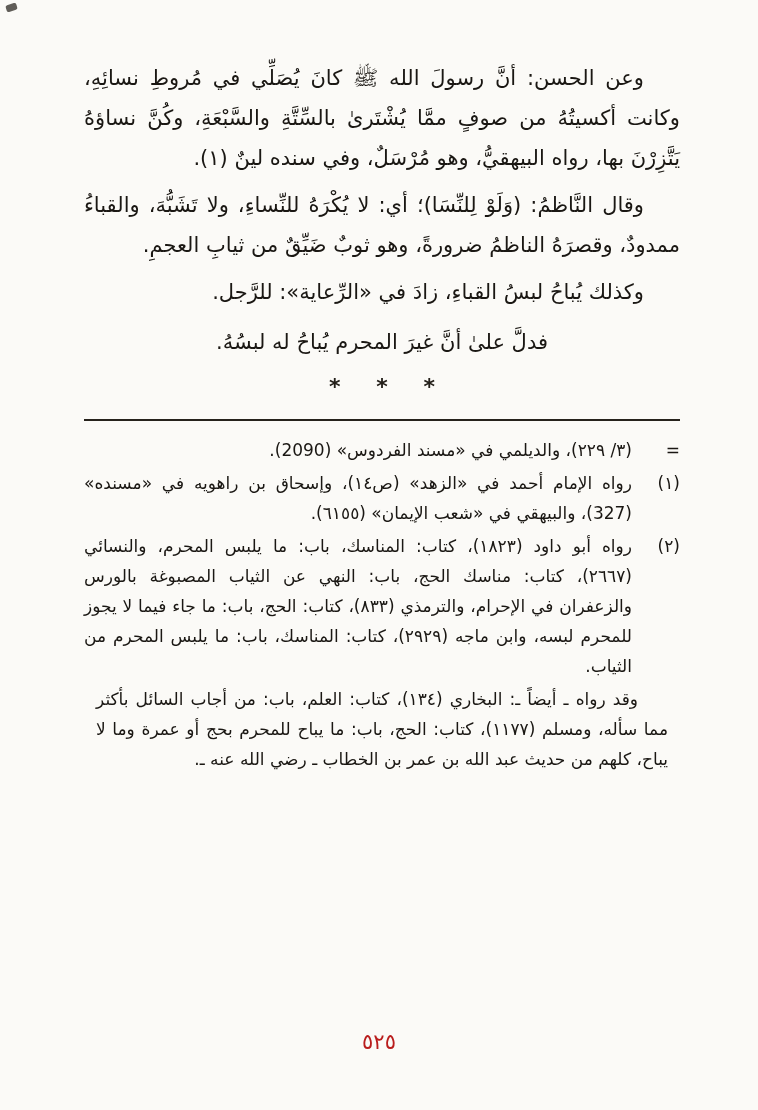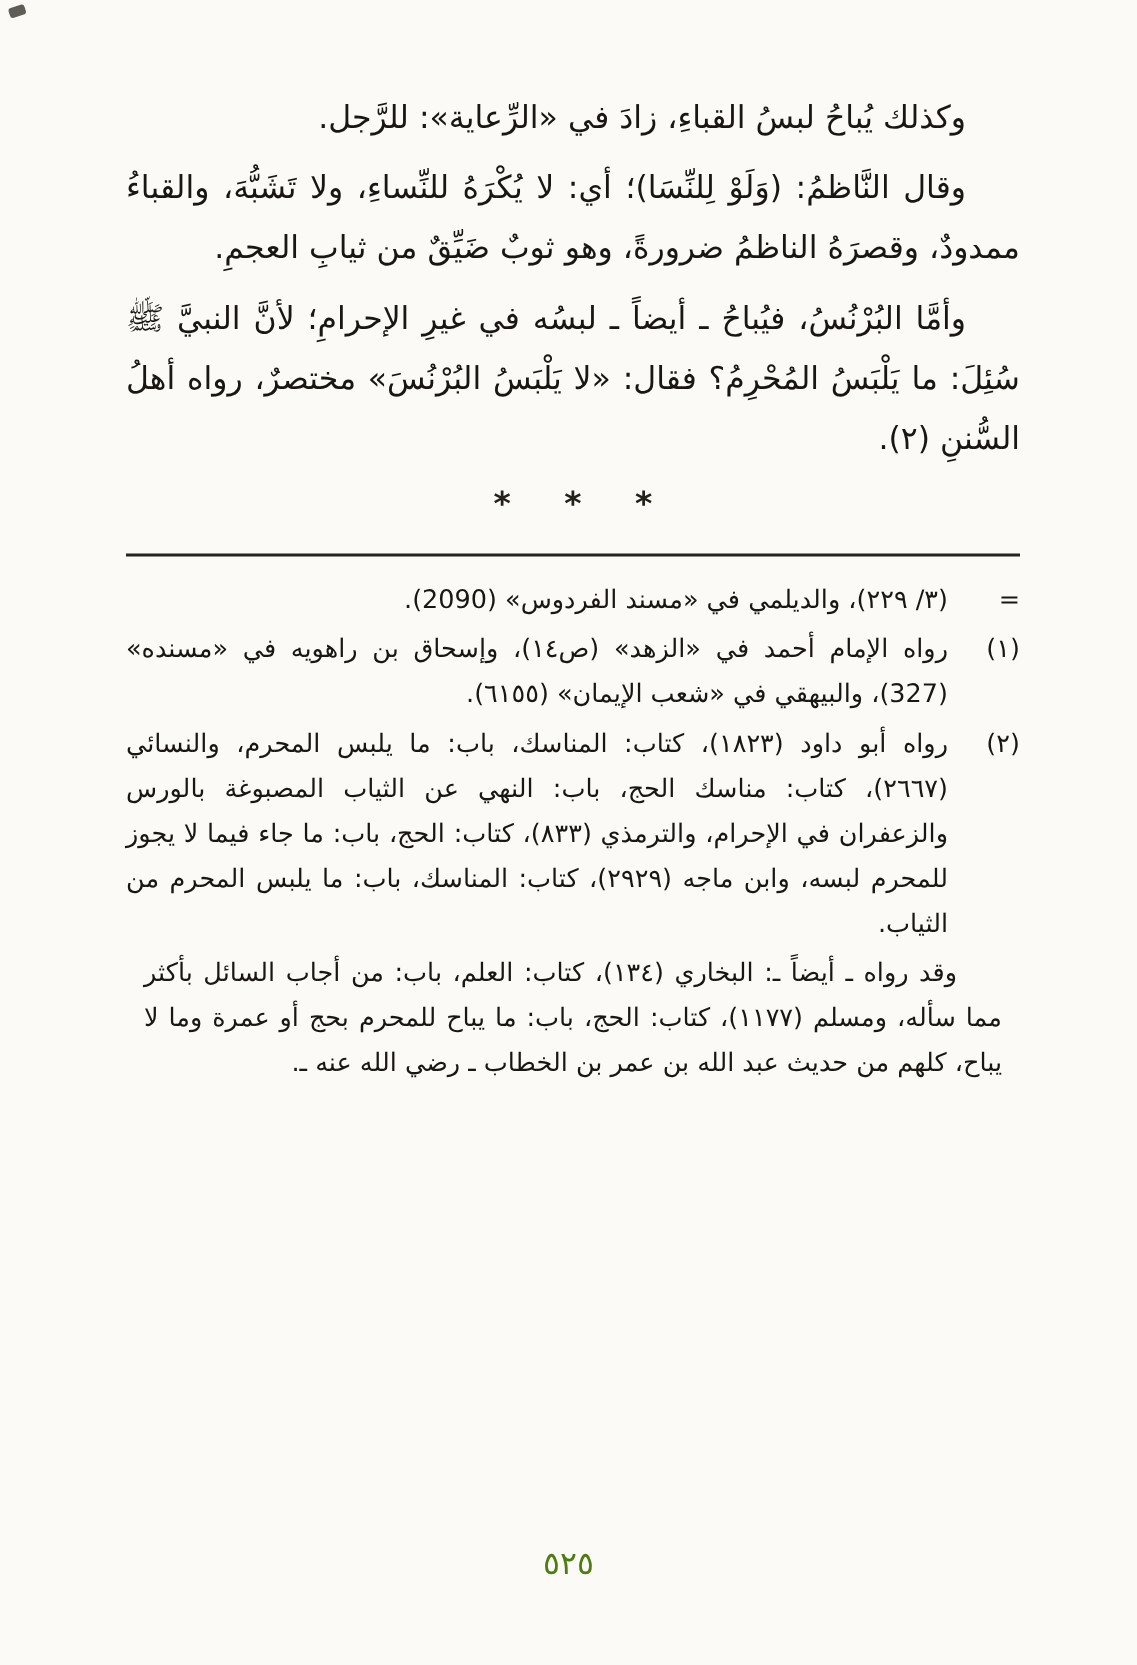--- a/index.html
+++ b/index.html
@@ -83,33 +83,34 @@
     text-indent: 30px;
     text-align: justify;
   }
   .page-number {
     position: absolute;
     left: 0;
     right: 0;
     bottom: 56px;
     text-align: center;
     font-size: 21px;
-    color: #4d7c0f;
+    color: #b91c1c;
   }
 </style>
 </head>
 <body>
 
 <div class="page">
   <div class="scan-speck"></div>
 
   <main class="body-text">
+    <p class="para">وعن الحسن: أنَّ رسولَ الله ﷺ كانَ يُصَلِّي في مُروطِ نسائِهِ، وكانت أكسيتُهُ من صوفٍ ممَّا يُشْتَرىٰ بالسِّتَّةِ والسَّبْعَةِ، وكُنَّ نساؤهُ يَتَّزِرْنَ بها، رواه البيهقيُّ، وهو مُرْسَلٌ، وفي سنده لينٌ (١).</p>
+    <p class="para">وقال النَّاظمُ: (وَلَوْ لِلنِّسَا)؛ أي: لا يُكْرَهُ للنِّساءِ، ولا تَشَبُّهَ، والقباءُ ممدودٌ، وقصرَهُ الناظمُ ضرورةً، وهو ثوبٌ ضَيِّقٌ من ثيابِ العجمِ.</p>
     <p class="para">وكذلك يُباحُ لبسُ القباءِ، زادَ في «الرِّعاية»: للرَّجل.</p>
-    <p class="para">وقال النَّاظمُ: (وَلَوْ لِلنِّسَا)؛ أي: لا يُكْرَهُ للنِّساءِ، ولا تَشَبُّهَ، والقباءُ ممدودٌ، وقصرَهُ الناظمُ ضرورةً، وهو ثوبٌ ضَيِّقٌ من ثيابِ العجمِ.</p>
-    <p class="para">وأمَّا البُرْنُسُ، فيُباحُ ـ أيضاً ـ لبسُه في غيرِ الإحرامِ؛ لأنَّ النبيَّ ﷺ سُئِلَ: ما يَلْبَسُ المُحْرِمُ؟ فقال: «لا يَلْبَسُ البُرْنُسَ» مختصرٌ، رواه أهلُ السُّننِ (٢).</p>
+    <p class="para para-centered">فدلَّ علىٰ أنَّ غيرَ المحرم يُباحُ له لبسُهُ.</p>
   </main>
 
   <div class="stars">* * *</div>
 
   <hr class="rule">
 
   <section class="footnotes">
     <div class="fn-row">
       <span class="fn-marker">=</span>
       <span class="fn-text">(٣/ ٢٢٩)، والديلمي في «مسند الفردوس» (2090).</span>

